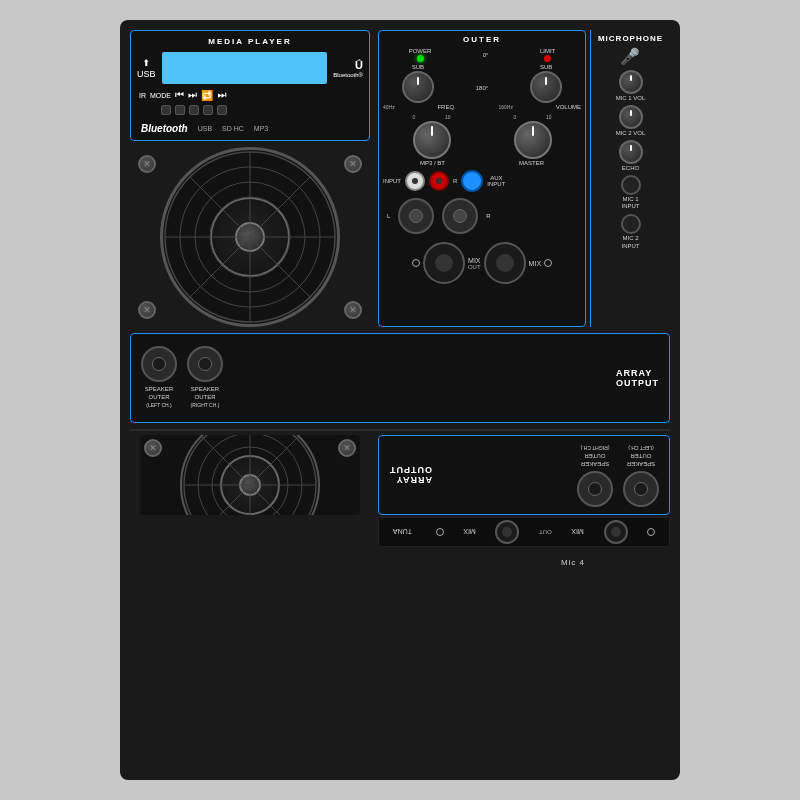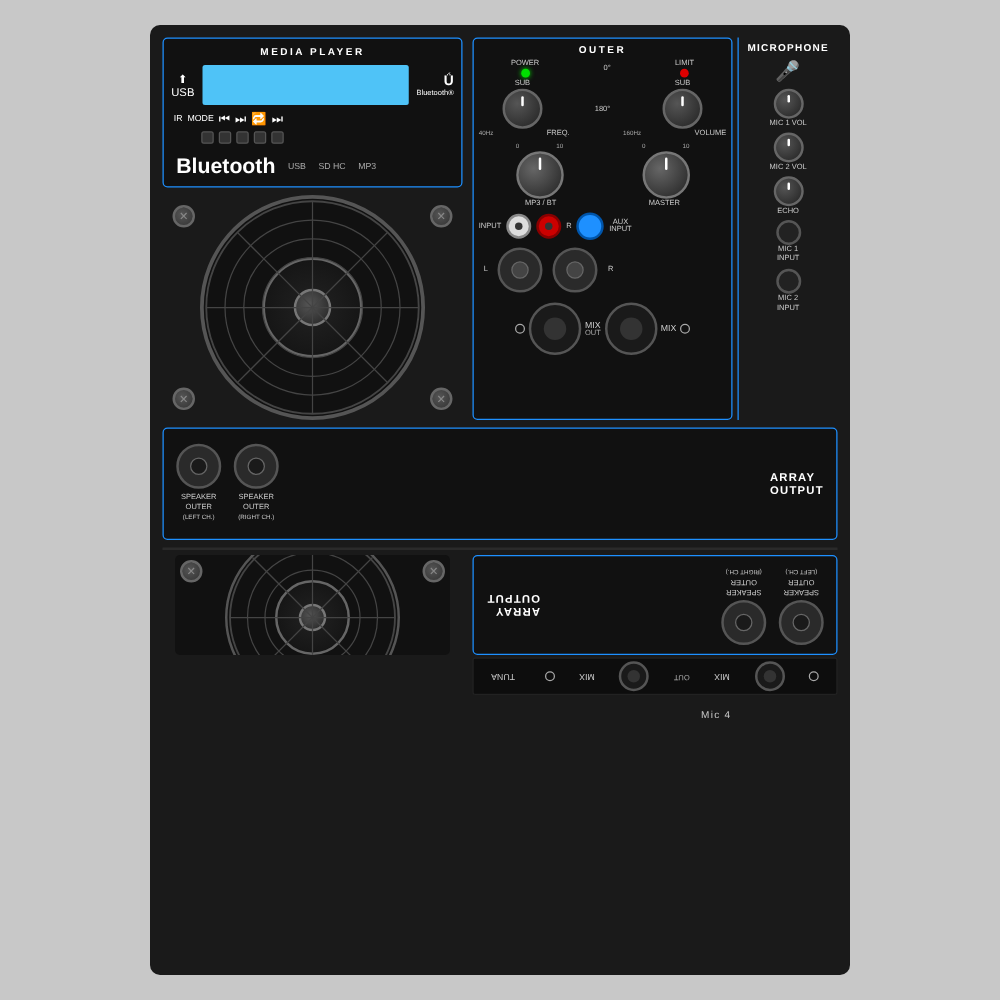--- a/index.html
+++ b/index.html
@@ -93,21 +93,21 @@
       border-radius: 2px;
       border: 1px solid #555;
     }
     .mp-icons-row {
       display: flex;
       gap: 10px;
       align-items: center;
       margin-top: 8px;
       padding-left: 4px;
     }
-    .bt-text { color: #fff; font-size: 17px; font-weight: bold; }
+    .bt-text { color: #fff; font-size: 10px; font-weight: bold; font-style: italic; }
     .icon-badge {
       color: #aaa;
       font-size: 7px;
       display: flex;
       flex-direction: column;
       align-items: center;
     }
     .sd-badge { color: #aaa; font-size: 7px; }
     .mp3-badge { color: #aaa; font-size: 7px; }
     .phase-title {

